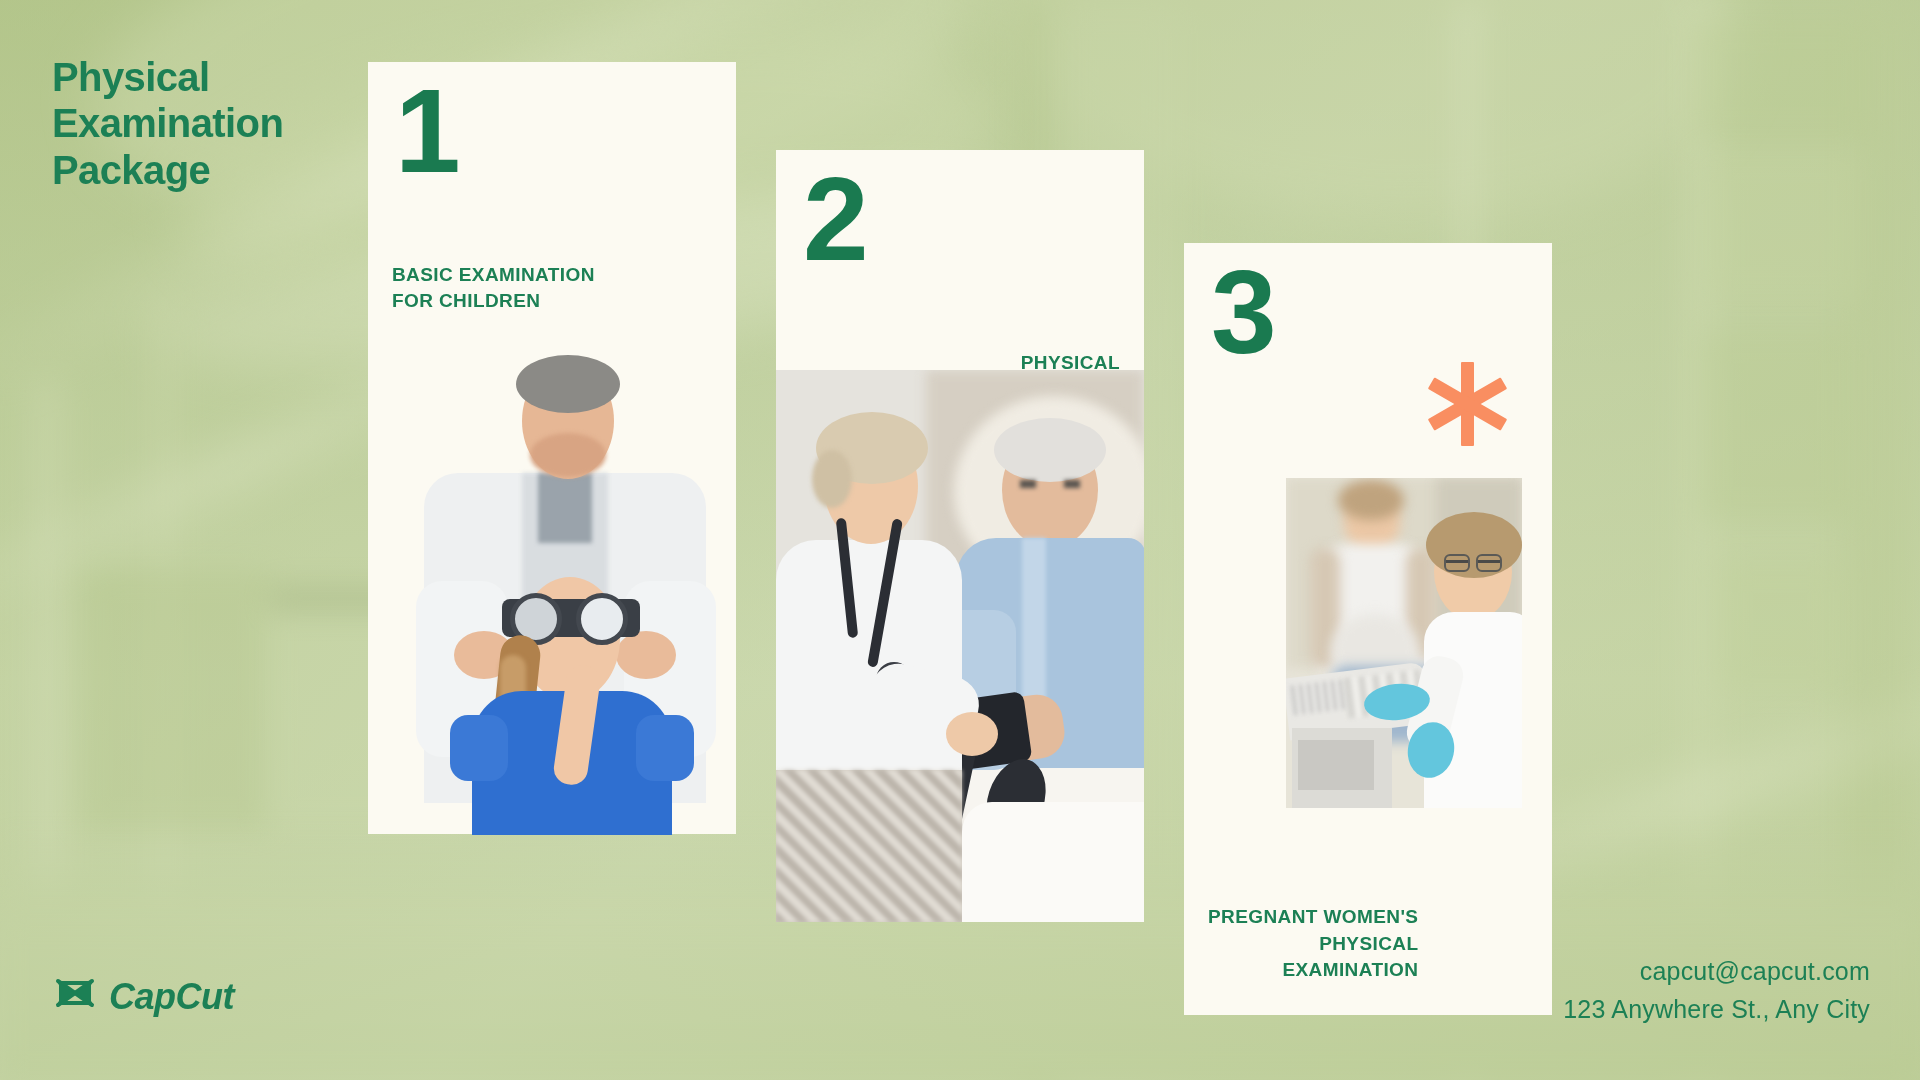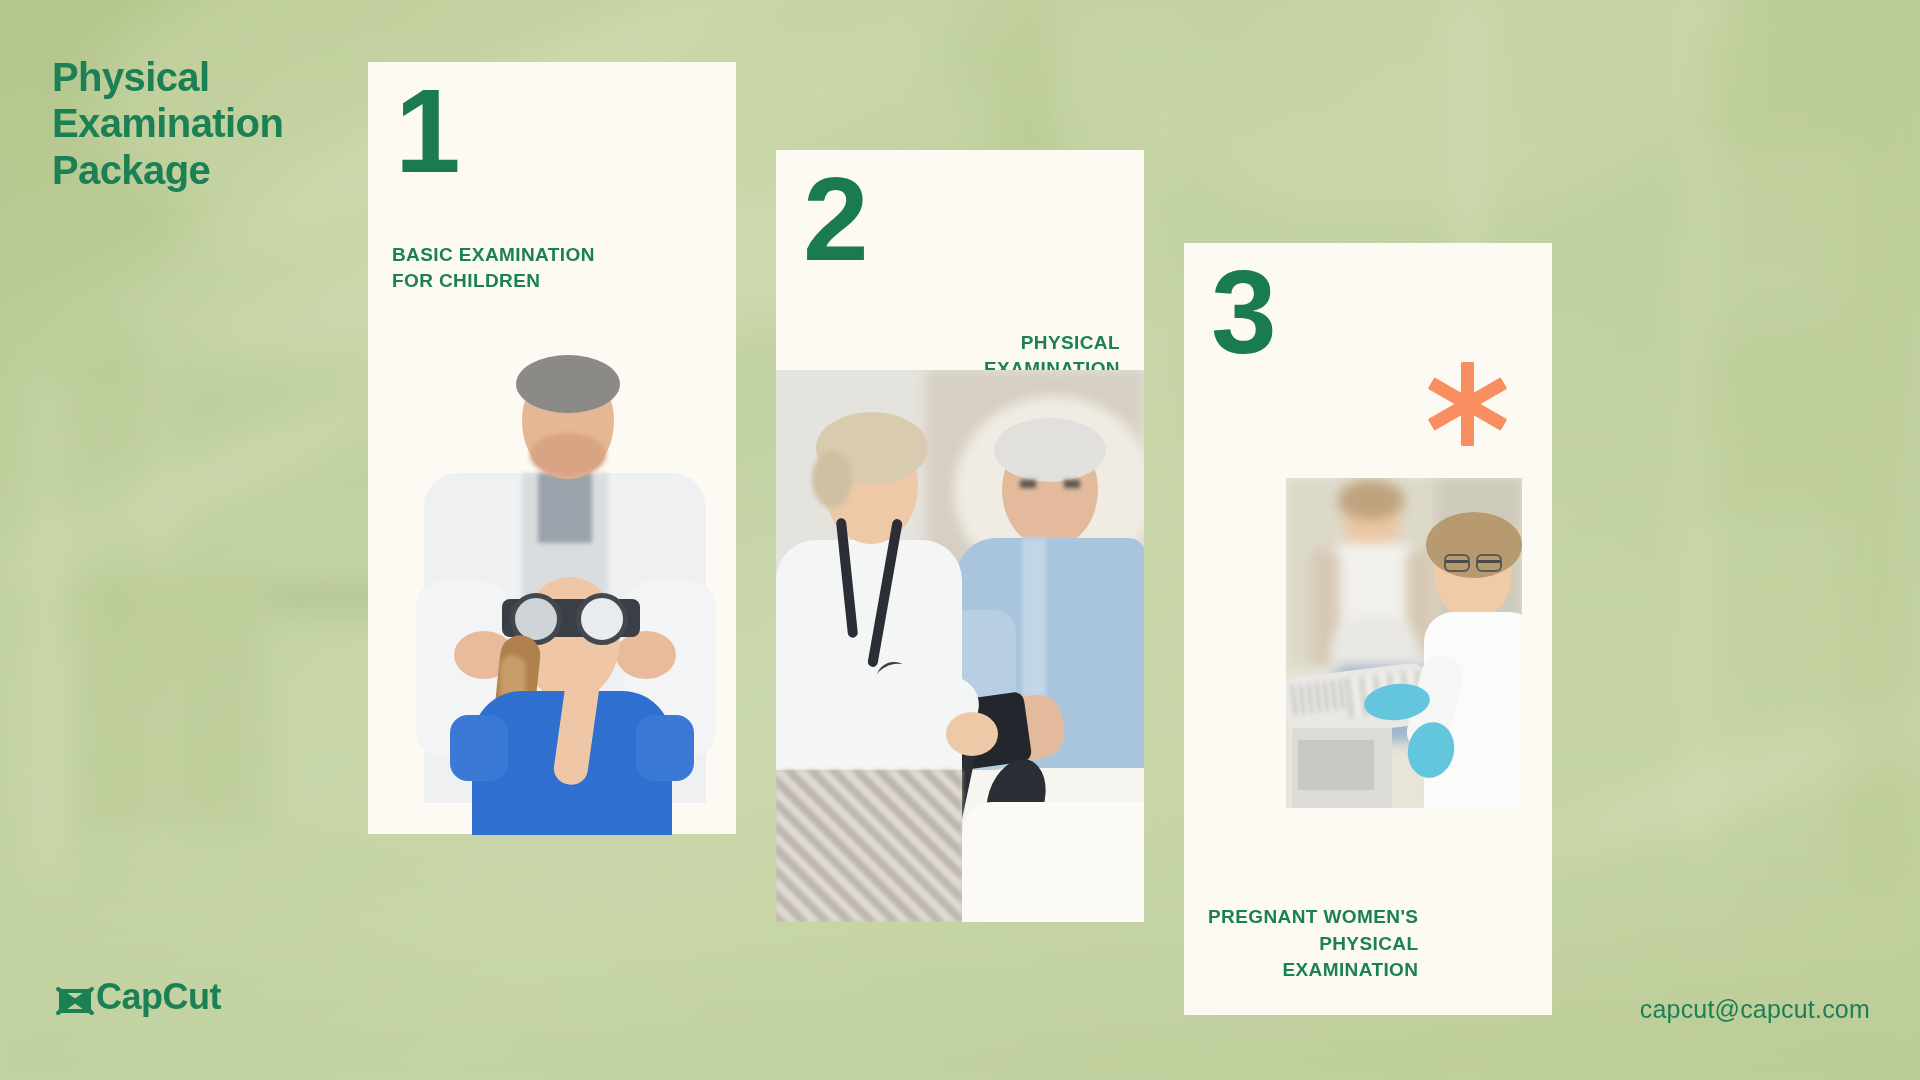--- a/index.html
+++ b/index.html
@@ -132,20 +132,21 @@
   .card-3 .card-number { left: 27px; top: 22px; }
 
   .card-heading {
     position: absolute;
     font-size: 19px;
     line-height: 1.38;
     font-weight: 800;
     letter-spacing: .4px;
     color: #1c8055;
     white-space: pre-line;
+    margin-top: 20px;
   }
   .card-1 .card-heading { left: 24px;  top: 180px; text-align: left; }
   .card-2 .card-heading { right: 24px; top: 180px; text-align: right; }
   .card-3 .card-heading { left: 24px;  bottom: 32px; text-align: right; }
 
   
   .asterisk {
     position: absolute;
     right: 42px;
     top: 118px;
@@ -210,21 +211,23 @@
     font-weight: 500;
     letter-spacing: .2px;
   }
 
   
   .logo {
     position: absolute;
     left: 54px;
     bottom: 62px;
     display: flex;
-    align-items: flex-end;
+    align-items: flex-start;
+    gap: 13px;
+    font-style: italic;
   }
   .logo-mark { width: 42px; height: 34px; }
   .logo-text {
     font-size: 36px;
     font-weight: 700;
     color: #1c8055;
     letter-spacing: -.5px;
   }
 </style>
 </head>
@@ -391,20 +394,21 @@
     <div class="ph-ell" style="left:190px; top:76px;  width:26px;  height:18px;  background:transparent; border:2px solid #5b5a56; border-radius:6px;"></div>
     <div class="ph-rect" style="left:138px; top:134px; width:110px; height:200px; background:#fbfbfa; border-radius:30px 24px 0 0;"></div>
     <div class="ph-rect" style="left:128px; top:178px; width:42px;  height:96px;  background:#f6f6f4; border-radius:18px; transform:rotate(14deg);"></div>
 
     <div class="ph-ell" style="left:78px;  top:206px; width:66px;  height:36px;  background:#63c6dd; transform:rotate(-6deg);"></div>
     <div class="ph-ell" style="left:122px; top:244px; width:46px;  height:56px;  background:#63c6dd; transform:rotate(12deg);"></div>
   </div>
 
   <div class="contact">
     <div>capcut@capcut.com</div>
+    <div>123 Anywhere St., Any City</div>
   </div>
 
   <div class="logo">
     <span class="logo-mark">
       <svg viewBox="0 0 42 34" width="42" height="34" aria-hidden="true">
         <g fill="none" stroke="#1c8055" stroke-width="4" stroke-linejoin="round" stroke-linecap="round">
           <path d="M4 5 L38 29"></path>
           <path d="M38 5 L4 29"></path>
           <path d="M4 5 L38 5 L38 29 L4 29 Z" stroke-width="0"></path>
           <path d="M6 7 L36 7"></path>

